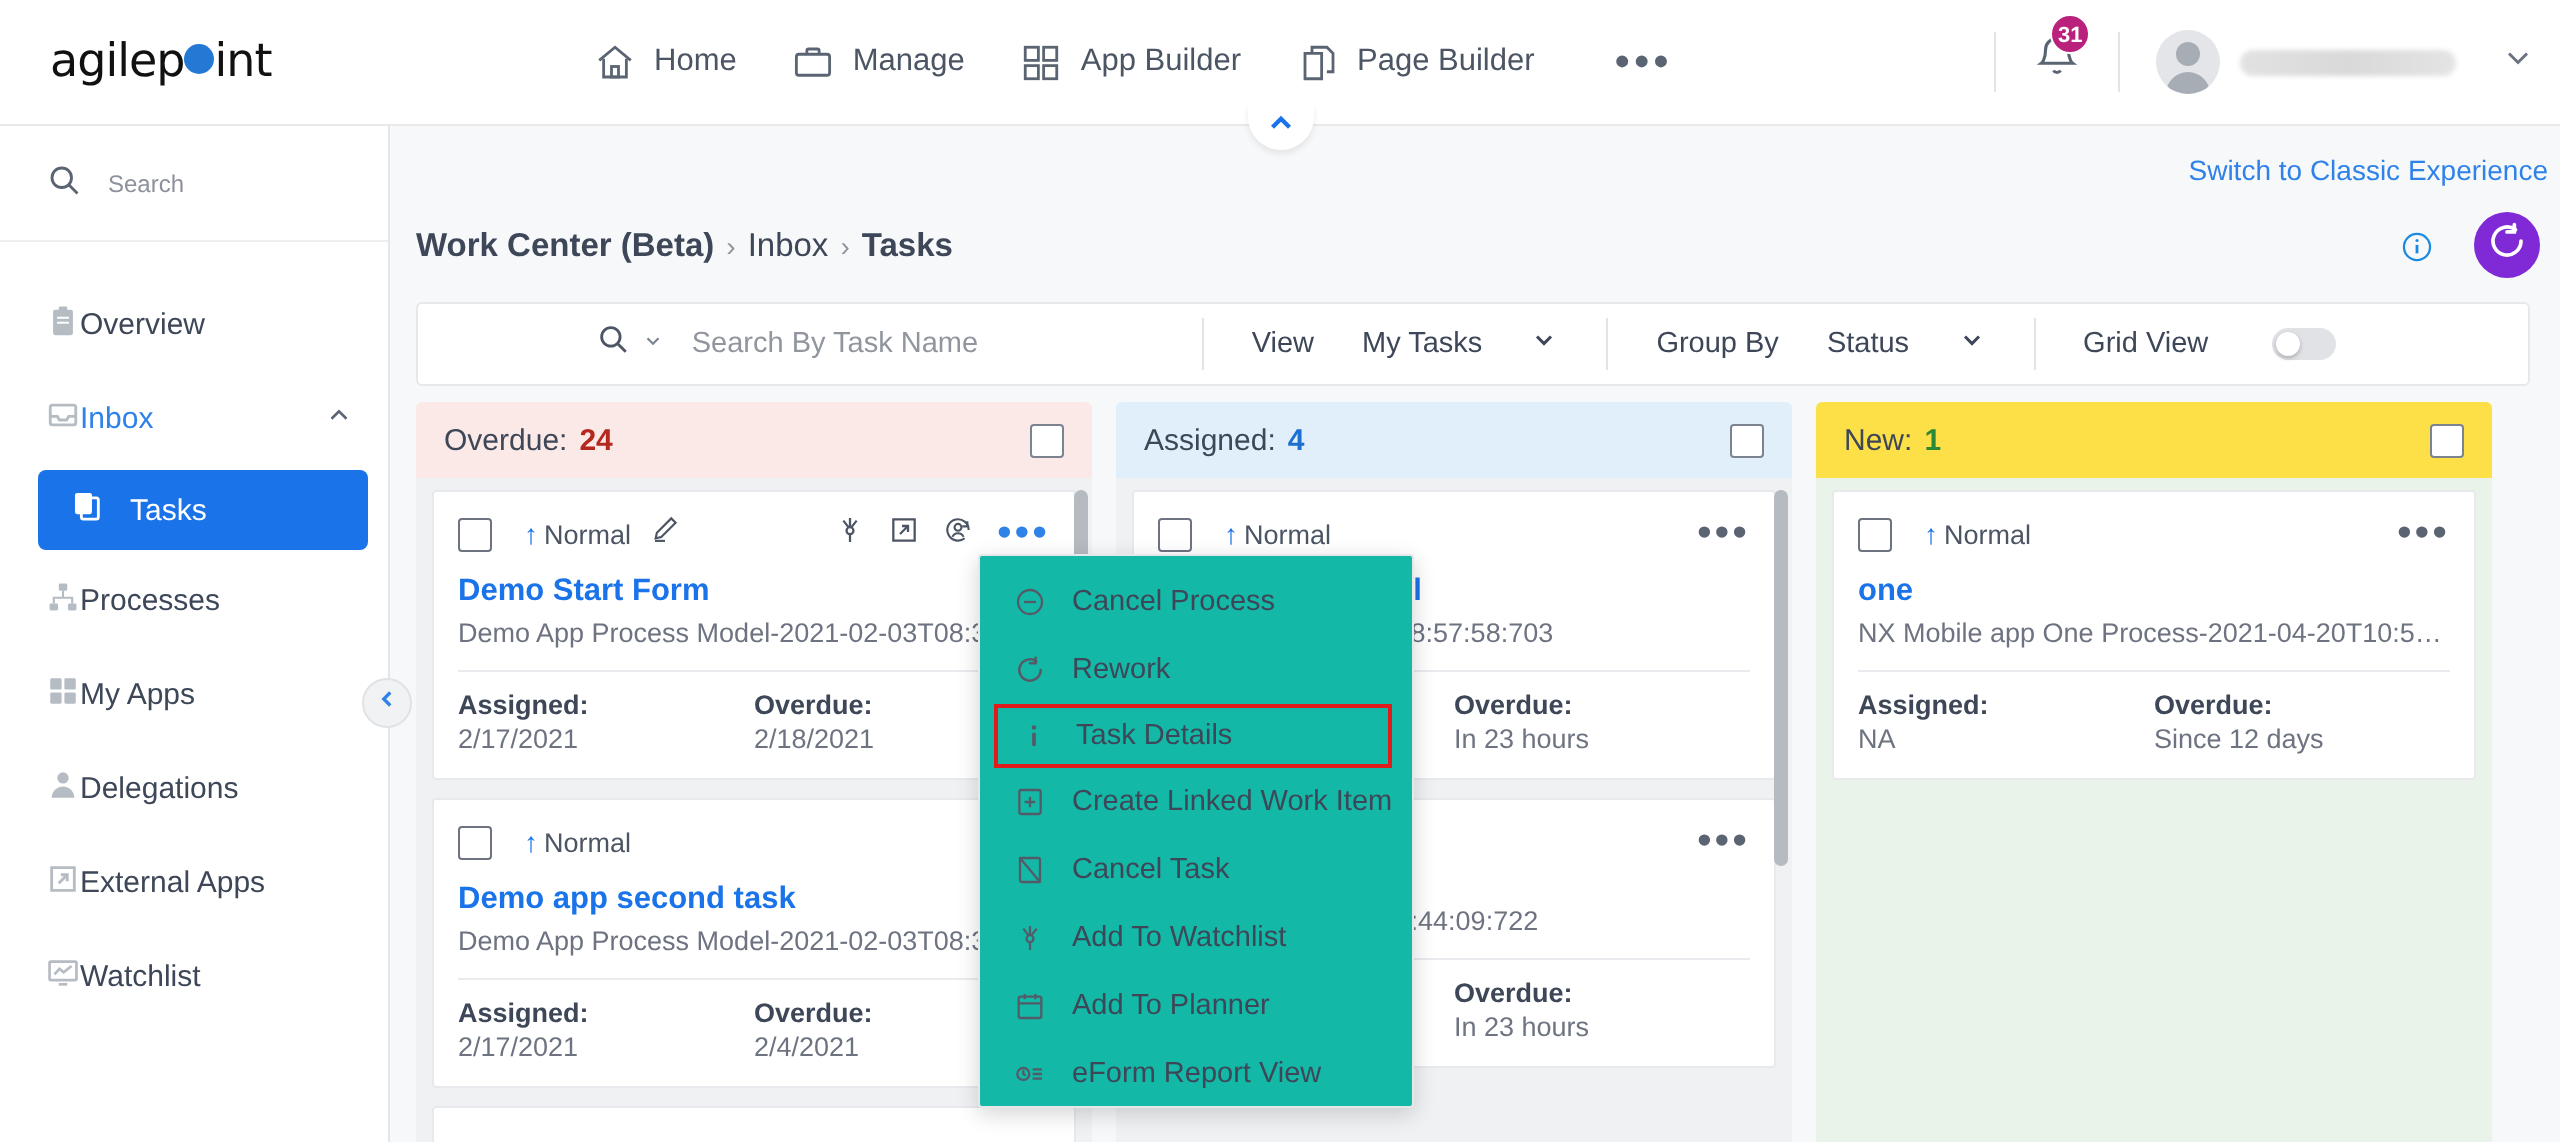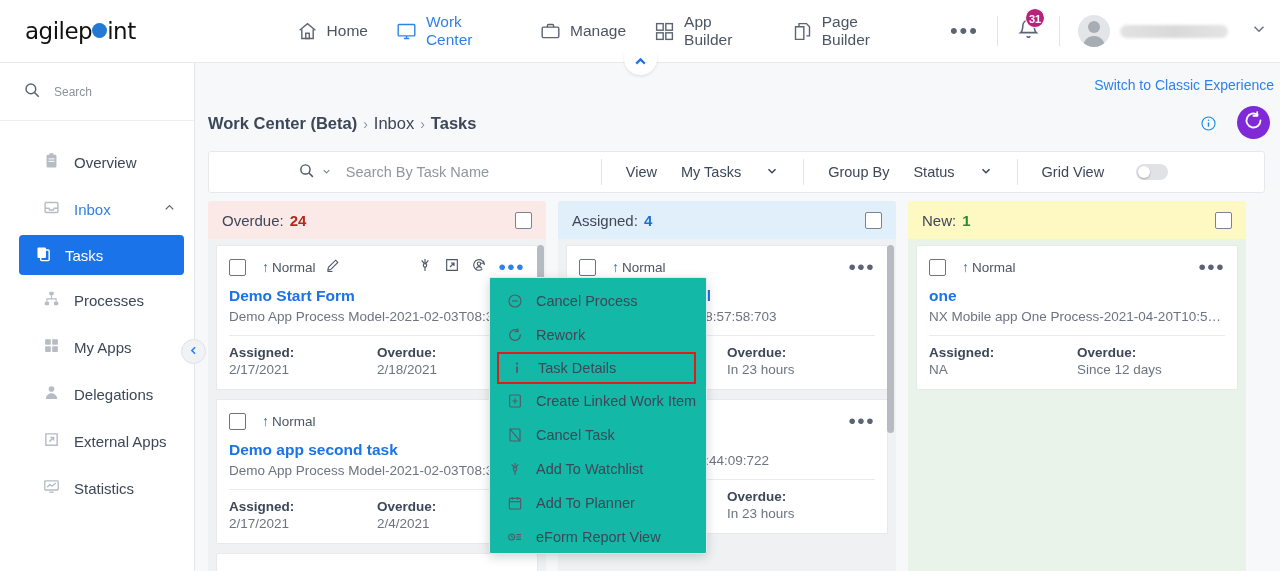--- a/index.html
+++ b/index.html
@@ -71,22 +71,22 @@
     position: absolute; top: 63px; left: 0; width: 195px; height: 508px;
     background: #fff; border-right: 1px solid #e4e6e9;
   }
   .search-row {
     height: 58px; display: flex; align-items: center; gap: 13px;
     padding-left: 23px; border-bottom: 1px solid #edeef0; cursor: text;
   }
   .search-row span { font-size: 12px; color: #8c929c; }
   .nav-list { padding-top: 18px; }
   .nav-row {
-    height: 47px; display: flex; align-items: center; gap: 14px;
-    padding-left: 23px; cursor: pointer; position: relative; margin-left: 20px;
+    height: 47px; display: flex; align-items: center; 
+    padding-left: 23px; cursor: pointer; position: relative;
   }
   .nav-row .lbl { font-size: 15px; color: #3d4758; }
   .nav-row.blue .lbl { color: #2f82e8; }
   .nav-row .chev { position: absolute; right: 17px; }
   .nav-sub {
     margin: 2px 10px 2px 19px; height: 40px; border-radius: 4px;
     background: #1a73e8; display: flex; align-items: center; gap: 13px;
     padding-left: 16px; cursor: pointer;
   }
   .nav-sub .lbl { font-size: 15px; color: #fff; font-weight: 400; }
@@ -147,21 +147,21 @@
   }
   .col-head .cnt { font-weight: 700; margin-left: 6px; }
   .col-head .cb {
     margin-left: auto; width: 17px; height: 17px; border: 1.4px solid #7b8391;
     border-radius: 2px; background: #fff; cursor: pointer;
   }
   .col.overdue .col-head { background: #fbe9e7; }
   .col.overdue .cnt { color: #b5281f; }
   .col.assigned .col-head { background: #e0effa; }
   .col.assigned .cnt { color: #1d6fd0; }
-  .col.newc .col-head { background: #fef9c3; justify-content: space-between; }
+  .col.newc .col-head { background: #fde047; justify-content: space-between; }
   .col.newc .cnt { color: #2c8a36; }
   .col-body { position: relative; }
   .col.overdue .col-body, .col.assigned .col-body { background: #f0f1f3; }
   .col.newc .col-body { background: #eaf3ea; }
   .col-body { padding: 6px 8px 0 8px; height: 332px; overflow: hidden; }
 
   .card {
     background: #fff; border: 1px solid #e8e9ec; border-radius: 2px;
     margin-bottom: 9px; padding: 10px 12px 12px 12px; position: relative;
   }
@@ -216,29 +216,20 @@
       <div class="navitem">
         <span>
             <svg width="21" height="21" viewBox="0 0 24 24" fill="none" stroke="#5a6472" stroke-width="1.6">
               <path d="M3 10.5L12 3l9 7.5"></path>
               <path d="M5.5 9.5V20h13V9.5"></path>
               <rect x="10" y="14" width="4" height="6"></rect>
             </svg>
           </span>
         <span>Home</span>
       </div>
-      <div class="navitem active">
-        <span>
-            <svg width="21" height="21" viewBox="0 0 24 24" fill="none" stroke="#2f82e8" stroke-width="1.6">
-              <rect x="2.5" y="4" width="19" height="13" rx="1"></rect>
-              <path d="M9 20h6M12 17v3"></path>
-            </svg>
-          </span>
-        <span>Work Center</span>
-      </div>
       <div class="navitem">
         <span>
             <svg width="21" height="21" viewBox="0 0 24 24" fill="none" stroke="#5a6472" stroke-width="1.6">
               <rect x="2.5" y="7" width="19" height="12" rx="1.5"></rect>
               <path d="M8.5 7V5a1 1 0 011-1h5a1 1 0 011 1v2"></path>
             </svg>
           </span>
         <span>Manage</span>
       </div>
       <div class="navitem">
@@ -355,21 +346,21 @@
               <path d="M9 15l6-6M10.5 9H15v4.5"></path>
             </svg></span>
         <span class="lbl">External Apps</span>
       </div>
       <div class="nav-row">
         <span><svg width="17" height="17" viewBox="0 0 24 24" fill="none" stroke="#b6bcc4" stroke-width="1.9">
               <rect x="2.5" y="4" width="19" height="13" rx="1"></rect>
               <path d="M6 13l3.5-4 3 2.5L18 7"></path>
               <path d="M9 20h6"></path>
             </svg></span>
-        <span class="lbl">Statistics</span>
+        <span class="lbl">Watchlist</span>
       </div>
     </div>
 
     <div class="collapse-tab">
       <span><svg width="13" height="13" viewBox="0 0 24 24" fill="none" stroke="#2f82e8" stroke-width="3">
             <path d="M15 6l-6 6 6 6"></path>
           </svg></span>
     </div>
   </div>
 

